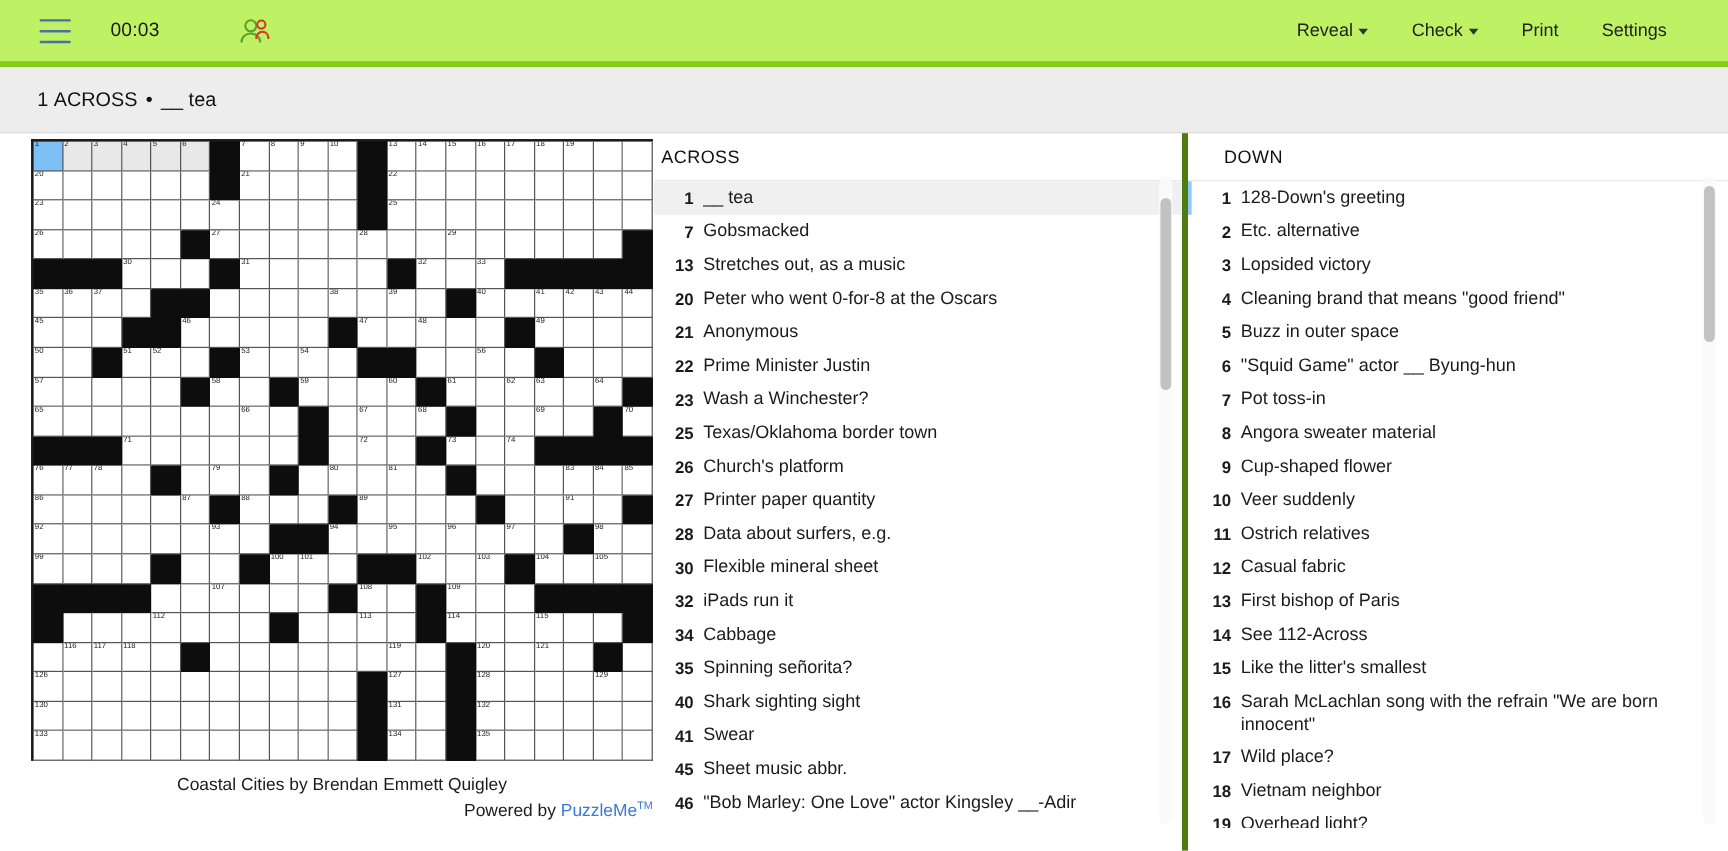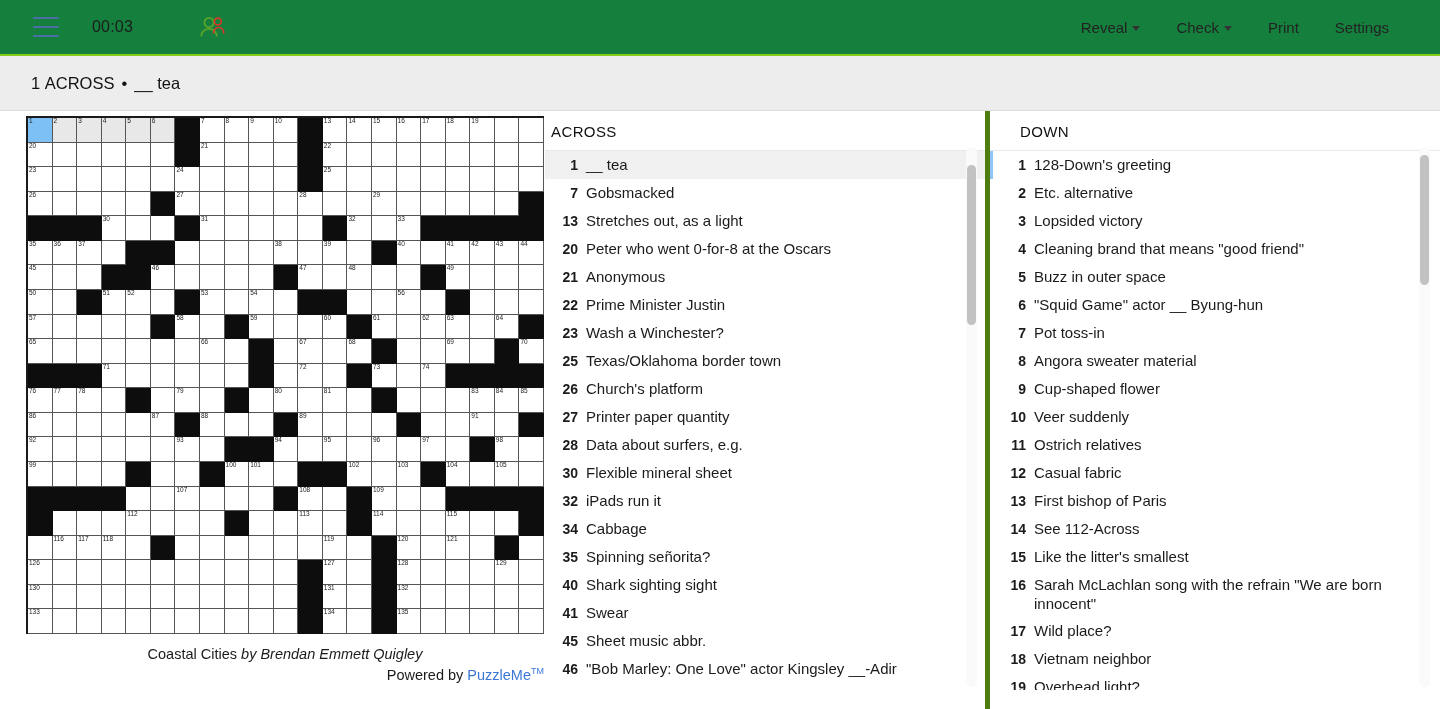--- a/index.html
+++ b/index.html
@@ -9,22 +9,22 @@
     width: 1440px; height: 709px;
     overflow: hidden;
     background: #ffffff;
     font-family: "Liberation Sans", sans-serif;
     color: #1b1b1b;
   }
   
   .toolbar {
     height: 56px;
     width: 100%;
-    background: #15803d;
-    border-bottom: 2px solid #84cc16;
+    background: #bef264;
+    border-bottom: 5px solid #84cc16;
     display: flex;
     align-items: center;
     padding: 0 33px;
   }
   .toolbar-left { display: flex; align-items: center; gap: 0; }
   .hamburger {
     width: 26px; height: 20px;
     display: flex; flex-direction: column; justify-content: space-between;
     cursor: pointer;
     margin-right: 33px;
@@ -117,21 +117,21 @@
     font-family: "Liberation Sans", sans-serif;
   }
   .byline {
     text-align: center;
     width: 518px;
     margin-top: 9px;
     font-size: 14.5px;
     color: #1b1b1b;
     line-height: 22px;
   }
-  .byline .ital { font-style: italic; }
+  .byline .ital { }
   .powered { text-align: right; width: 518px; margin-top: 1px; font-size: 14.5px; color: #1b1b1b; }
   .powered a { color: #3a78d8; text-decoration: none; }
   .powered sup { font-size: 9px; vertical-align: super; }
 
   
   .clue-pane {
     position: relative;
     height: 598px;
     padding-top: 8px;
   }
@@ -941,21 +941,21 @@
         <div class="clue sel">
           <span class="n">1</span>
           <span class="txt">__ tea</span>
         </div>
         <div class="clue">
           <span class="n">7</span>
           <span class="txt">Gobsmacked</span>
         </div>
         <div class="clue">
           <span class="n">13</span>
-          <span class="txt">Stretches out, as a light</span>
+          <span class="txt">Stretches out, as a music</span>
         </div>
         <div class="clue">
           <span class="n">20</span>
           <span class="txt">Peter who went 0-for-8 at the Oscars</span>
         </div>
         <div class="clue">
           <span class="n">21</span>
           <span class="txt">Anonymous</span>
         </div>
         <div class="clue">

